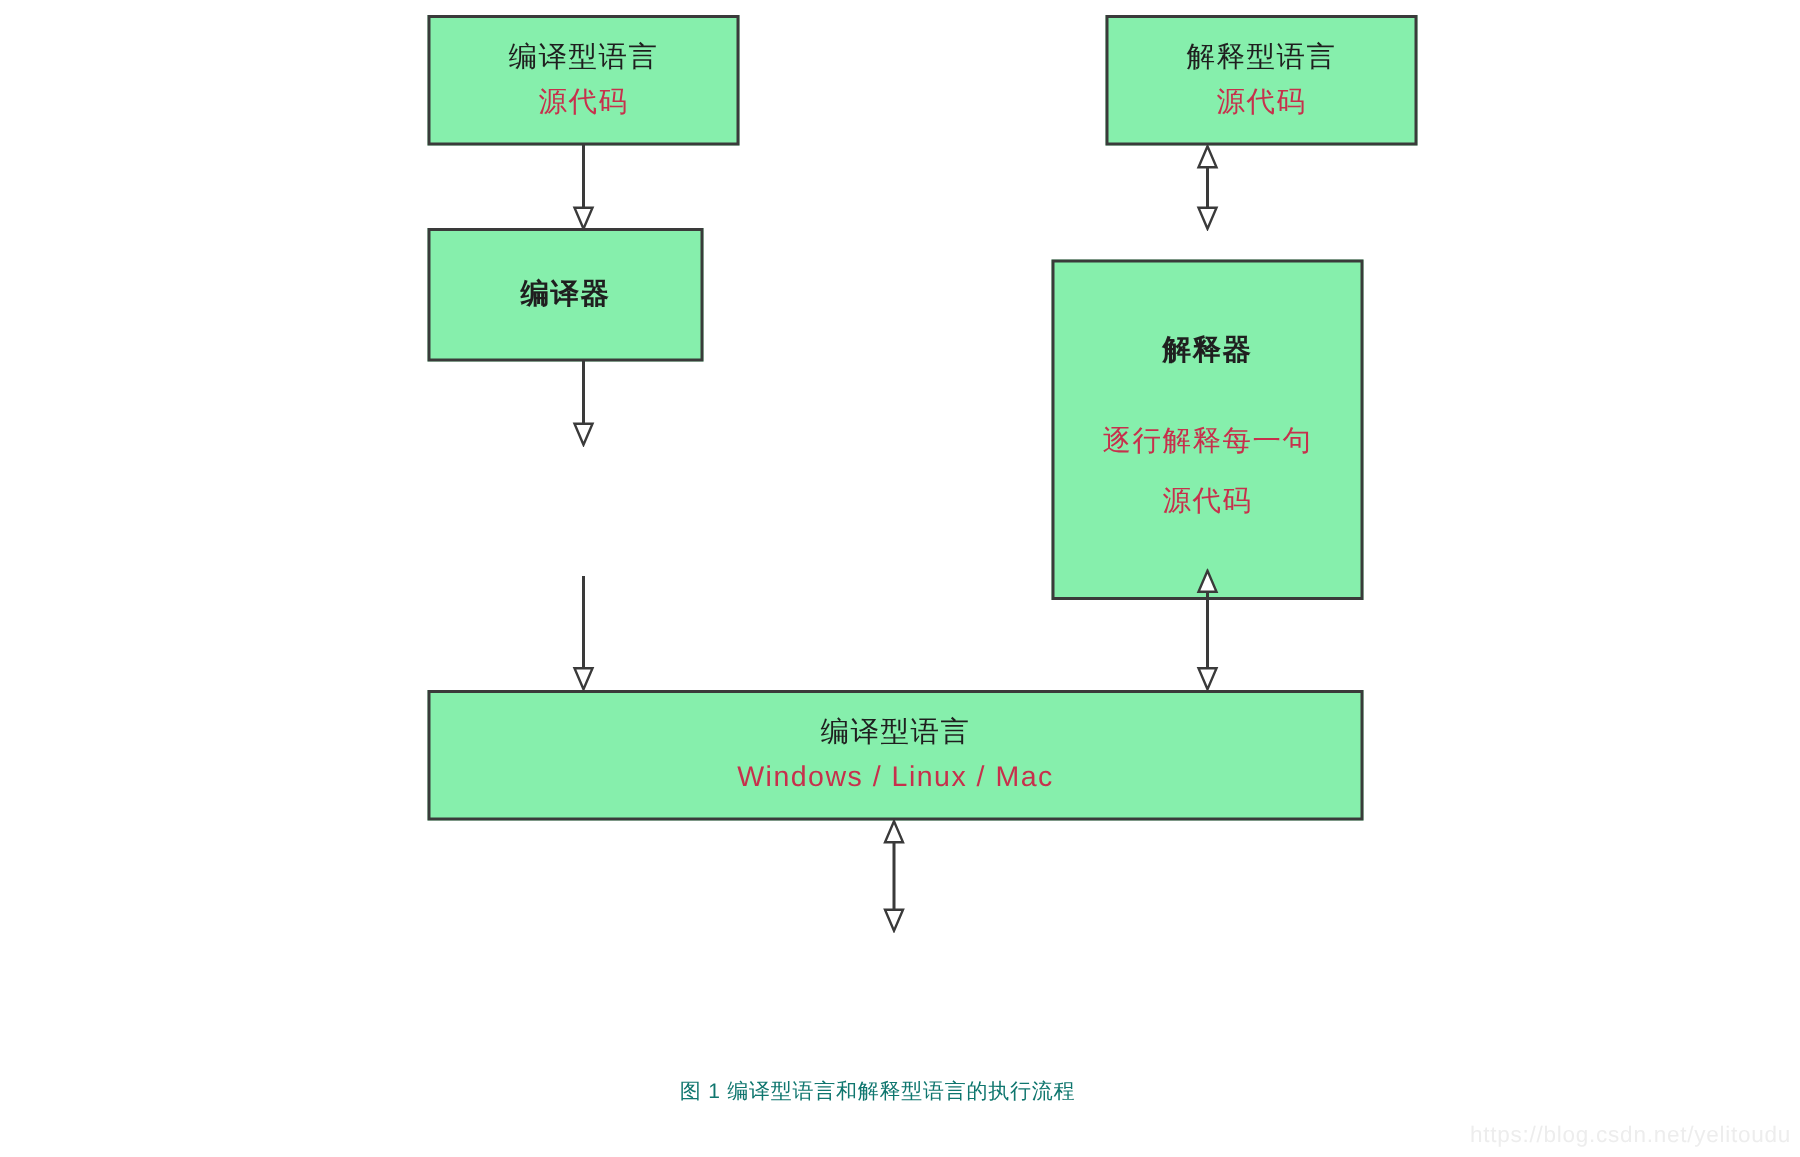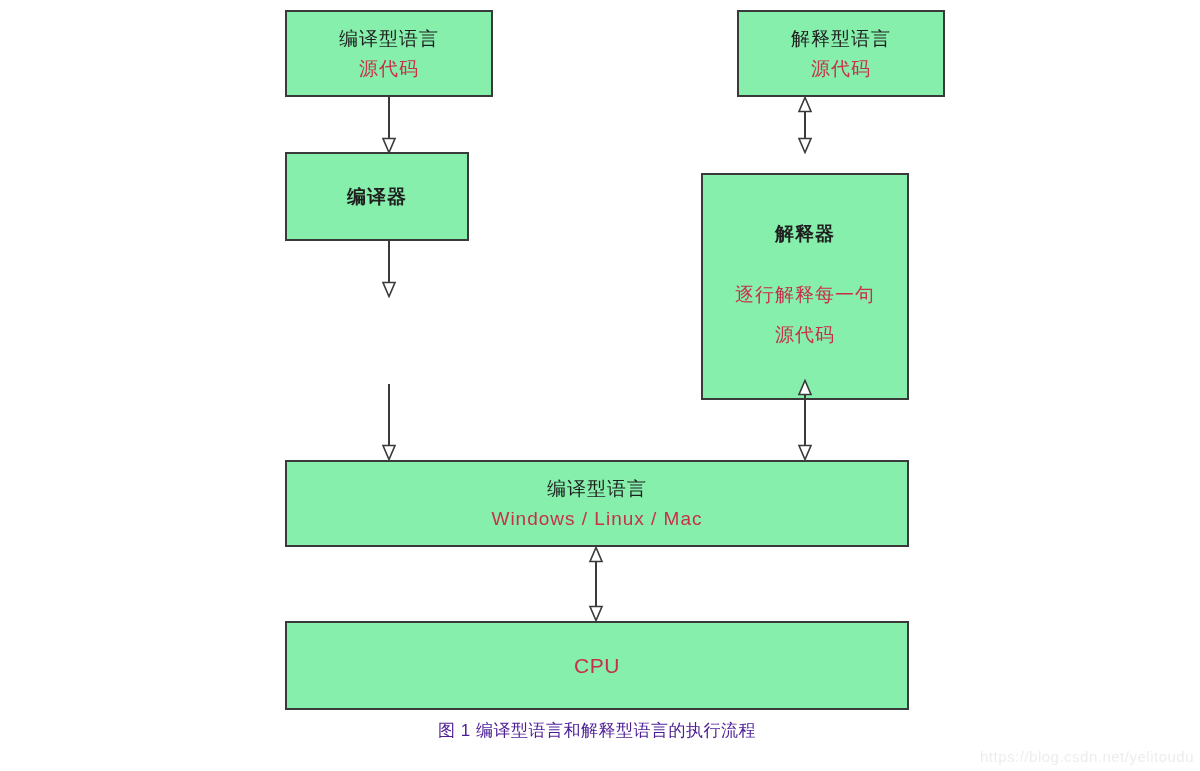--- a/index.html
+++ b/index.html
@@ -63,26 +63,26 @@
   }
   .conn path {
     fill: #ffffff;
     stroke: #3a3a3a;
     stroke-width: 1.6;
     stroke-linejoin: miter;
   }
 
   .caption {
     position: absolute;
-    left: 285px;
+    left: 273px;
     top: 719px;
     width: 624px;
     text-align: center;
-    font-size: 17px;
-    color: #4c1d95;
+    font-size: 14px;
+    color: #0f766e;
     letter-spacing: 0.5px;
   }
   .watermark {
     position: absolute;
     right: 6px;
     bottom: 6px;
     font-size: 15px;
     color: #ededed;
     letter-spacing: 0.5px;
   }
@@ -111,23 +111,20 @@
     <div class="title bold">解释器</div>
     <div class="subtitle">逐行解释每一句
 源代码</div>
   </div>
 
   <div class="box box-os">
     <div class="title">编译型语言</div>
     <div class="subtitle">Windows / Linux / Mac</div>
   </div>
 
-  <div class="box box-cpu">
-    <div class="title red">CPU</div>
-  </div>
 
   <svg class="conn" style="left:380px; top:96px;" width="18" height="58">
     <line x1="9" y1="0" x2="9" y2="43"></line>
     <path d="M9 56.5 L3 42.5 L15 42.5 Z"></path>
   </svg>
 
   <svg class="conn" style="left:380px; top:240px;" width="18" height="58">
     <line x1="9" y1="0" x2="9" y2="43"></line>
     <path d="M9 56.5 L3 42.5 L15 42.5 Z"></path>
   </svg>

